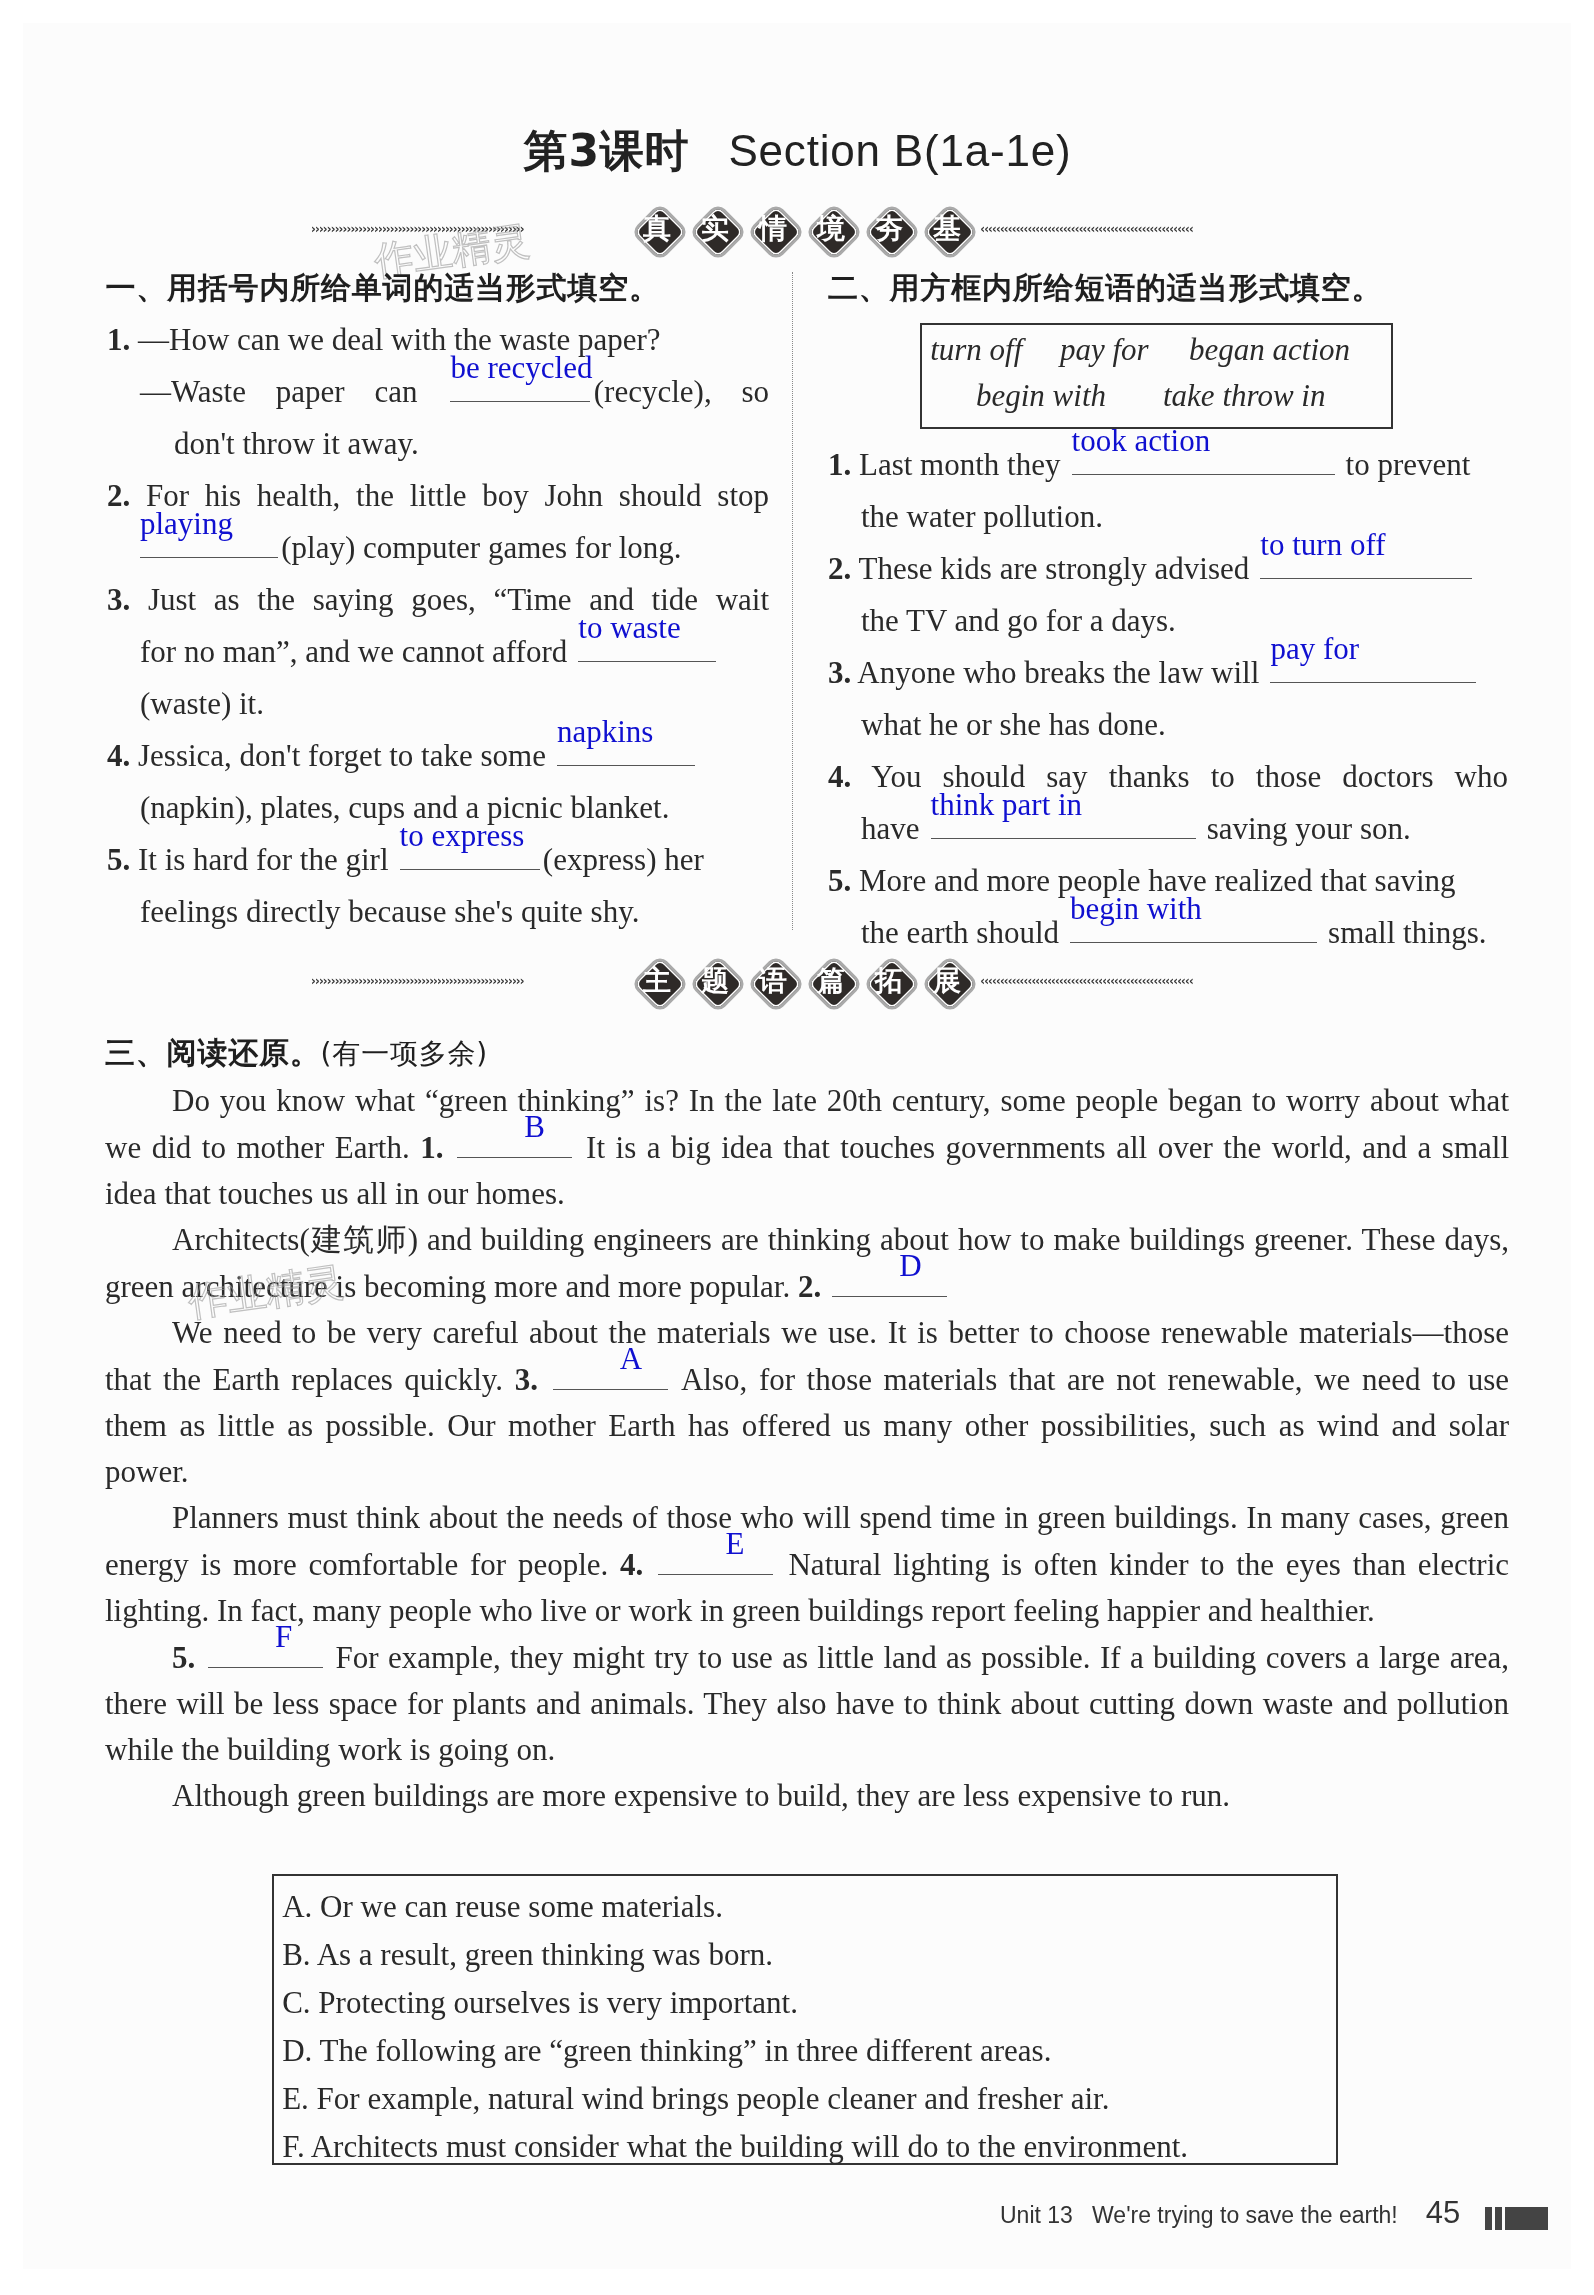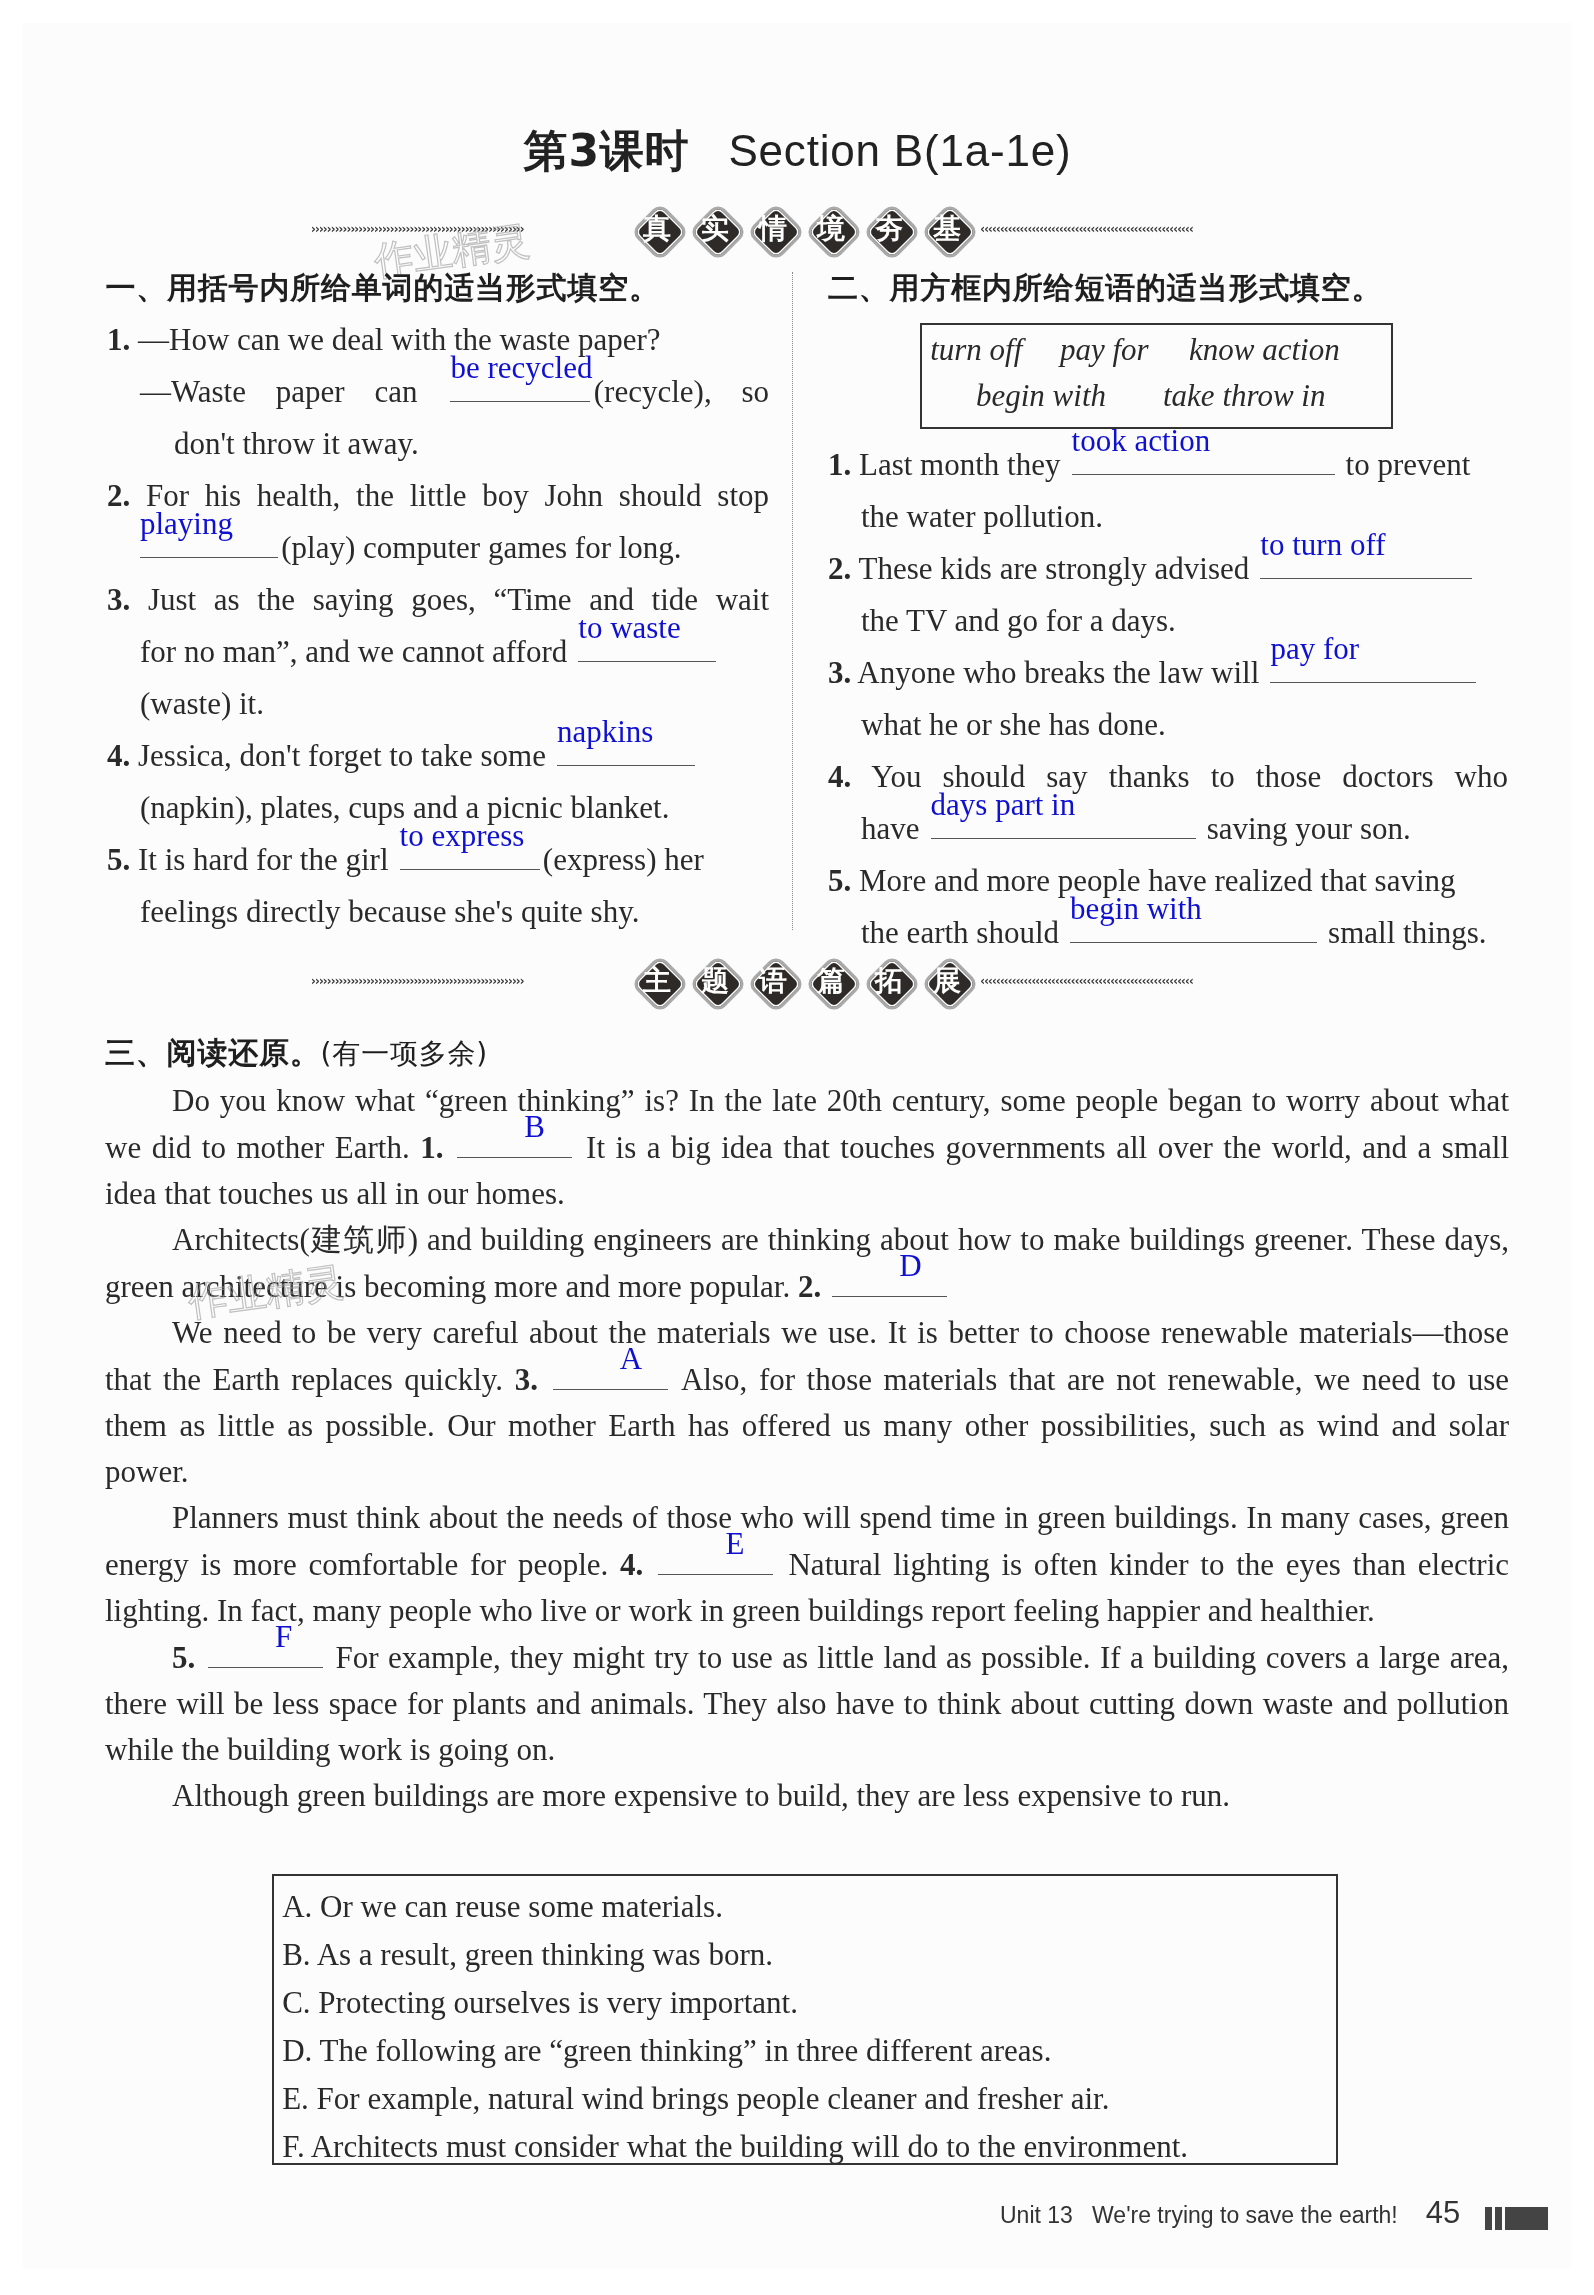--- a/index.html
+++ b/index.html
@@ -100,36 +100,36 @@
     <div class="line ind">feelings directly because she's quite shy.</div>
   </div>
 </div>
 
 <div class="abs col-right" style="top:263px;">
   <div class="sec-head" style="line-height:49px;">二、用方框内所给短语的适当形式填空。</div>
 </div>
 <div class="abs phrase-box">
   <span class="row" style="left:8.2px; top:6.6px;">turn off</span>
   <span class="row" style="left:138px; top:6.6px;">pay for</span>
-  <span class="row" style="left:267px; top:6.6px;">know action</span>
+  <span class="row" style="left:267px; top:6.6px;">began action</span>
   <span class="row" style="left:54px; top:53px;">begin with</span>
   <span class="row" style="left:241px; top:53px;">take throw in</span>
 </div>
 <div class="abs col-right" style="top:439px;">
   <div class="line"><span class="num">1.</span> <span>Last month they</span> <span class="blank" style="width:263px;"><span class="ans">took action</span></span> <span>to prevent</span></div>
   <div class="line ind">the water pollution.</div>
 
   <div class="line"><span class="num">2.</span> <span>These kids are strongly advised</span> <span class="blank" style="width:212px;"><span class="ans">to turn off</span></span></div>
   <div class="line ind">the TV and go for a days.</div>
 
   <div class="line"><span class="num">3.</span> <span>Anyone who breaks the law will</span> <span class="blank" style="width:206px;"><span class="ans">pay for</span></span></div>
   <div class="line ind">what he or she has done.</div>
 
   <div class="line just"><span class="num">4.</span> <span>You should say thanks to those doctors who</span></div>
-  <div class="line ind"><span>have</span> <span class="blank" style="width:265px;"><span class="ans">days part in</span></span> <span>saving your son.</span></div>
+  <div class="line ind"><span>have</span> <span class="blank" style="width:265px;"><span class="ans">think part in</span></span> <span>saving your son.</span></div>
 
   <div class="line"><span class="num">5.</span> <span>More and more people have realized that saving</span></div>
   <div class="line ind"><span>the earth should</span> <span class="blank" style="width:247px;"><span class="ans">begin with</span></span> <span>small things.</span></div>
 </div>
 
 <div class="abs rule" style="left:311px; top:948px; width:987px;">
   <div class="dots" style="width:313px;">››››››››››››››››››››››››››››››››››››››››››››››››››››››</div>
   <div class="badges">
     <div class="badge">
         <span>主</span>

